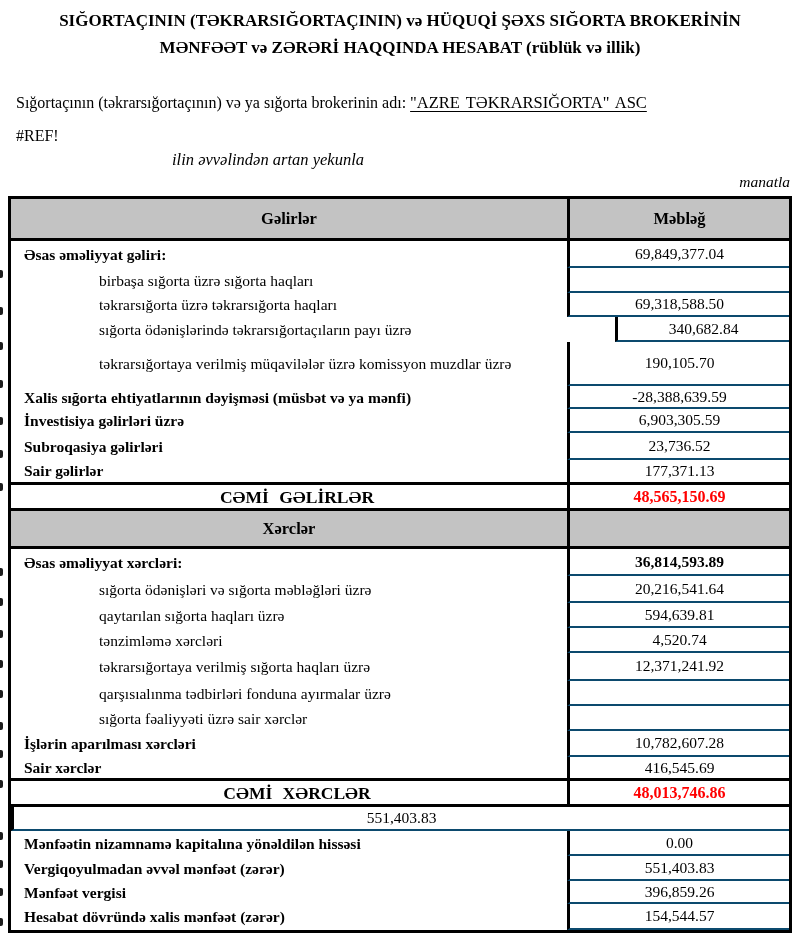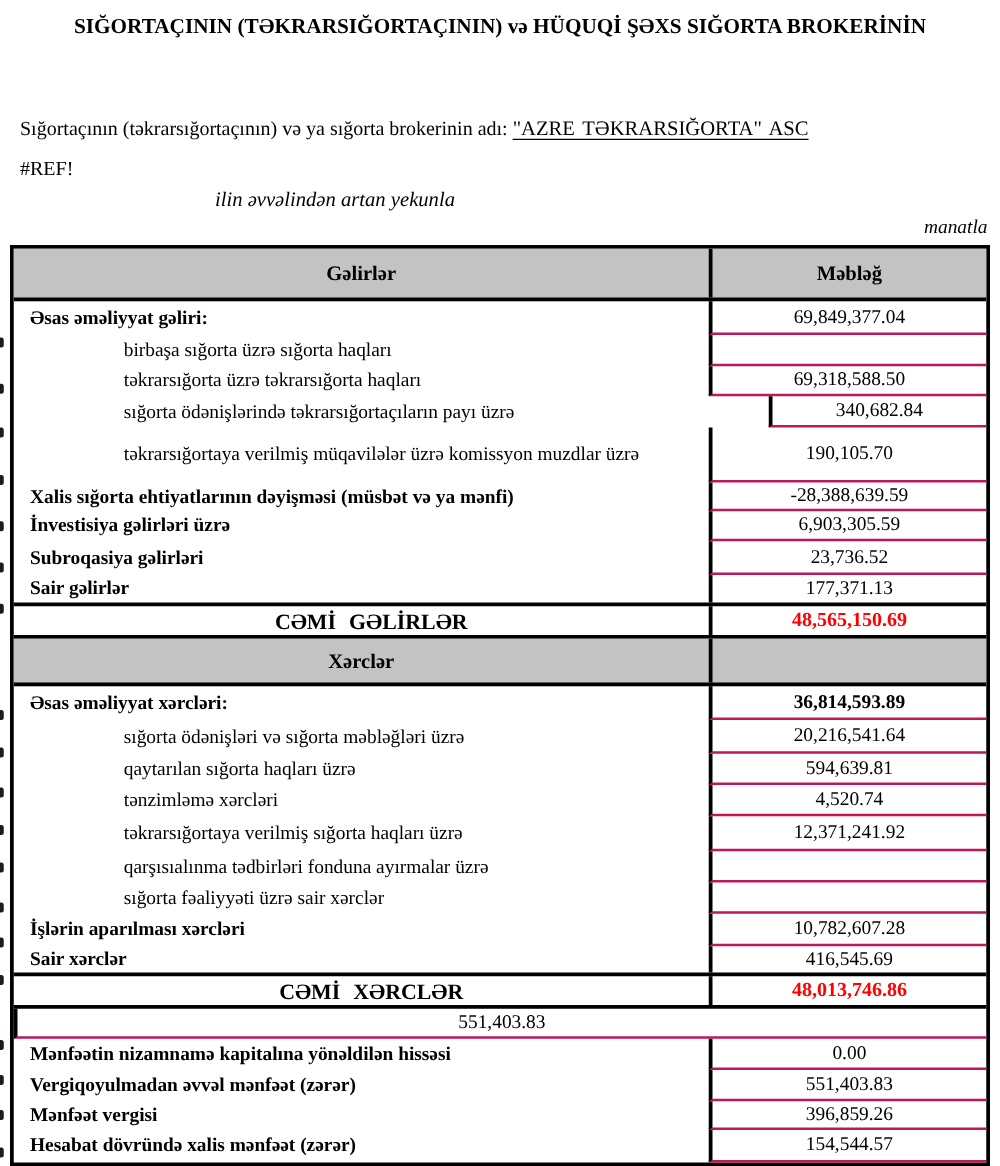--- a/index.html
+++ b/index.html
@@ -81,21 +81,21 @@
   .label.ind { padding-left: 88px; }
   .label.b { font-weight: bold; }
   .value {
     flex: 1;
     border-left: 3px solid #000;
     display: flex;
     align-items: center;
     justify-content: center;
     text-align: center;
   }
-  .trow:not(.sep):not(.header) .value { border-bottom: 2px solid #be185d; }
+  .trow:not(.sep):not(.header) .value { border-bottom: 2px solid #0c4a6e; }
   .trow:last-child .value { border-bottom: none; }
   .trow.header .label,
   .trow.header .value {
     justify-content: center;
     padding-left: 0;
     font-weight: bold;
     font-size: 16.5px;
   }
   .trow.total .label {
     justify-content: center;
@@ -121,20 +121,21 @@
     border-radius: 0 2px 2px 0;
   }
 </style>
 </head>
 <body>
 
 <div class="page">
 
   <div class="title">
     <div>SIĞORTAÇININ (TƏKRARSIĞORTAÇININ) və HÜQUQİ ŞƏXS SIĞORTA BROKERİNİN</div>
+    <div>MƏNFƏƏT və ZƏRƏRİ HAQQINDA HESABAT (rüblük və illik)</div>
   </div>
 
   <div class="name-line">
     <span>Sığortaçının (təkrarsığortaçının) və ya sığorta brokerinin adı: </span><span class="uname">"AZRE TƏKRARSIĞORTA"  ASC</span>
   </div>
 
   <div class="ref">#REF!</div>
 
   <div class="period">ilin əvvəlindən artan yekunla</div>
 

